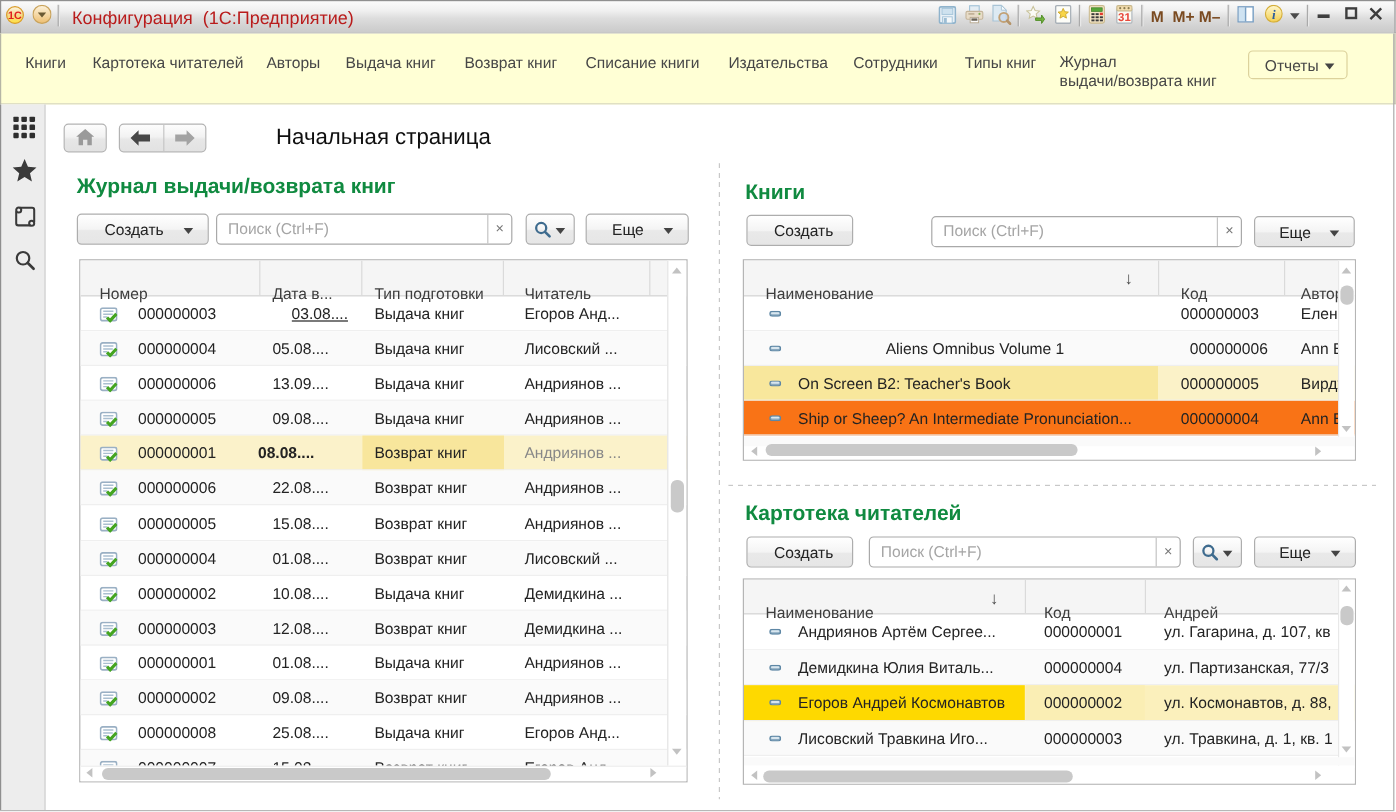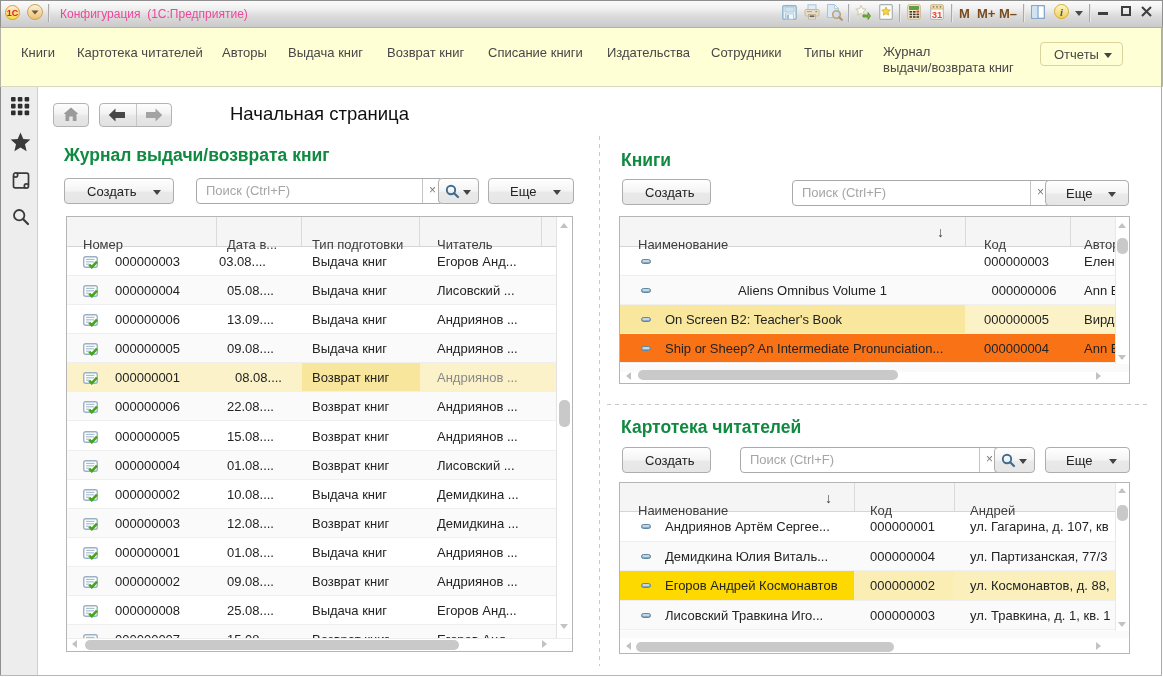--- a/index.html
+++ b/index.html
@@ -6,21 +6,21 @@
 html,body { width:1163px; height:677px; overflow:hidden; background:#fff;
   font-family:"Liberation Sans", sans-serif; }
 #win { position:absolute; left:0; top:0; width:1163px; height:677px; background:#fff; }
 .abs { position:absolute; }
 
 
 #titlebar { left:0; top:0; width:1163px; height:28px;
   background:linear-gradient(#fbfbfb 0%, #f0f0f0 30%, #ddd 55%, #d2d2d2 80%, #cbcbcb 100%);
   border-left:1px solid #8f8f8f; border-right:1px solid #8f8f8f; border-top:1px solid #8f8f8f; border-bottom:1px solid #b0b0b0;}
 .tsep { top:4px; width:1px; height:18px; background:#aaa; box-shadow:1px 0 0 #e8e8e8; }
-#ttext { left:60px; top:7px; font-size:12px; color:#ec4899; }
+#ttext { left:60px; top:7px; font-size:15px; color:#b91c1c; }
 
 
 #menubar { left:0; top:28px; width:1163px; height:59px; background:#ffffd5;
   border-bottom:1px solid #d9d9c0; border-left:1px solid #b5b5a5; border-right:1px solid #b5b5a5; }
 .mi { position:absolute; top:45px; font-size:13px; color:#474747; white-space:nowrap; }
 #mi-journal { top:44px; line-height:16px; }
 #btn-otchety { position:absolute; left:1040px; top:42px; width:83px; height:24px;
   border:1px solid #dcd29c; border-radius:4px; font-size:13px; color:#474747; }
 #btn-otchety span { position:absolute; left:13px; top:4px; }
 .tri { width:0; height:0; border-left:4px solid transparent; border-right:4px solid transparent;
@@ -36,21 +36,21 @@
 
 
 .navbtn { background:linear-gradient(#fdfdfd, #f2f2f2 45%, #e7e7e7 55%, #e2e2e2);
   border:1px solid #b3b3b3; border-radius:4px; }
 #t-title { left:230px; top:103px; font-size:18.5px; color:#0f0f0f; }
 
 
 .hdr { position:absolute; font-weight:bold; font-size:17.5px; color:#108a40; }
 .btn { position:absolute; background:linear-gradient(#ffffff, #f4f4f4 50%, #e9e9e9 55%, #e6e6e6);
   border:1px solid #adadad; border-radius:4px; font-size:13px; color:#232323; }
-.inp { position:absolute; background:#fff; border:1px solid #a9a9a9; border-radius:4px;margin-left:16px; }
+.inp { position:absolute; background:#fff; border:1px solid #a9a9a9; border-radius:4px; }
 .inp .ph { position:absolute; left:9px; top:4px; font-size:13px; color:#a5a5a5; }
 .inp .xsec { position:absolute; right:0; top:0; bottom:0; width:20px; border-left:1px solid #c4c4c4; }
 .inp .x { position:absolute; right:6px; top:4px; font-size:12px; color:#777; }
 
 
 .tbl { position:absolute; background:#fff; border:1px solid #b5b5b5; overflow:hidden; }
 .thead { position:absolute; left:0; top:0; right:0; height:30px; background:#f5f5f5;
   border-bottom:1px solid #d5d5d5; }
 .th { position:absolute; top:8px; font-size:13px; color:#3d3d3d;margin-top:12px; }
 .cdiv { position:absolute; top:0; bottom:0; width:1px; background:#dadada; }
@@ -279,21 +279,21 @@
       </div>
 <div class="row" style="top:30.0px; width:100%; height:29.1px; ">
 <svg width="15" height="13" viewBox="0 0 15 13" style="position:absolute;left:16px;top:9px;">
           <rect x="0.75" y="0.75" width="13.5" height="10.5" rx="1.8" fill="#fff" stroke="#9ab0c4" stroke-width="1.4"></rect>
           <line x1="3" y1="3.4" x2="11.5" y2="3.4" stroke="#aabfd0" stroke-width="1.2"></line>
           <line x1="3" y1="5.8" x2="11" y2="5.8" stroke="#aabfd0" stroke-width="1.2"></line>
           <line x1="3" y1="8.2" x2="6.5" y2="8.2" stroke="#aabfd0" stroke-width="1.2"></line>
           <path d="M6.2 8.6 L8.8 11.2 L14 5.6" fill="none" stroke="#44a521" stroke-width="2.6"></path>
         </svg>
 <span class="cell" style="left:48px; width:100px;">000000003</span>
-<span class="cell" style="left:152px; width:72px;">03.08....</span>
+<span class="cell" style="left:176px; width:72px;text-decoration:underline;">03.08....</span>
 <span class="cell" style="left:245px; width:105px;">Выдача книг</span>
 <span class="cell" style="left:370px; width:100px; color:#232323;">Егоров Анд...</span>
 <div class="rborder" style="bottom:0;"></div>
 </div>
 <div class="row" style="top:59.1px; width:100%; height:29.1px; background:#fafafa;">
 <svg width="15" height="13" viewBox="0 0 15 13" style="position:absolute;left:16px;top:9px;">
           <rect x="0.75" y="0.75" width="13.5" height="10.5" rx="1.8" fill="#fff" stroke="#9ab0c4" stroke-width="1.4"></rect>
           <line x1="3" y1="3.4" x2="11.5" y2="3.4" stroke="#aabfd0" stroke-width="1.2"></line>
           <line x1="3" y1="5.8" x2="11" y2="5.8" stroke="#aabfd0" stroke-width="1.2"></line>
           <line x1="3" y1="8.2" x2="6.5" y2="8.2" stroke="#aabfd0" stroke-width="1.2"></line>
@@ -336,21 +336,21 @@
 <div class="row" style="top:146.3px; width:100%; height:29.1px; background:#fbf2ca;">
 <div style="position:absolute;left:234.5px;top:0px;width:118px;height:100%;background:#f8e69c;"></div>
 <svg width="15" height="13" viewBox="0 0 15 13" style="position:absolute;left:16px;top:9px;">
           <rect x="0.75" y="0.75" width="13.5" height="10.5" rx="1.8" fill="#fff" stroke="#9ab0c4" stroke-width="1.4"></rect>
           <line x1="3" y1="3.4" x2="11.5" y2="3.4" stroke="#aabfd0" stroke-width="1.2"></line>
           <line x1="3" y1="5.8" x2="11" y2="5.8" stroke="#aabfd0" stroke-width="1.2"></line>
           <line x1="3" y1="8.2" x2="6.5" y2="8.2" stroke="#aabfd0" stroke-width="1.2"></line>
           <path d="M6.2 8.6 L8.8 11.2 L14 5.6" fill="none" stroke="#44a521" stroke-width="2.6"></path>
         </svg>
 <span class="cell" style="left:48px; width:100px;">000000001</span>
-<span class="cell" style="left:168px; width:72px;">08.08....</span>
+<span class="cell" style="left:148px; width:72px;font-weight:bold;">08.08....</span>
 <span class="cell" style="left:245px; width:105px;">Возврат книг</span>
 <span class="cell" style="left:370px; width:100px; color:#888;">Андриянов ...</span>
 <div class="rborder" style="bottom:0;"></div>
 </div>
 <div class="row" style="top:175.4px; width:100%; height:29.1px; background:#fafafa;">
 <svg width="15" height="13" viewBox="0 0 15 13" style="position:absolute;left:16px;top:9px;">
           <rect x="0.75" y="0.75" width="13.5" height="10.5" rx="1.8" fill="#fff" stroke="#9ab0c4" stroke-width="1.4"></rect>
           <line x1="3" y1="3.4" x2="11.5" y2="3.4" stroke="#aabfd0" stroke-width="1.2"></line>
           <line x1="3" y1="5.8" x2="11" y2="5.8" stroke="#aabfd0" stroke-width="1.2"></line>
           <line x1="3" y1="8.2" x2="6.5" y2="8.2" stroke="#aabfd0" stroke-width="1.2"></line>

